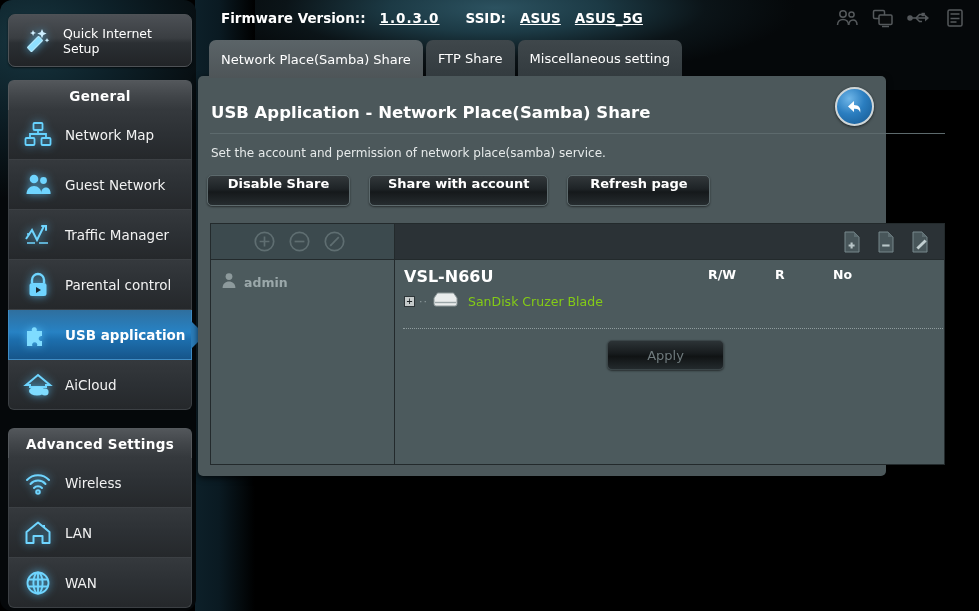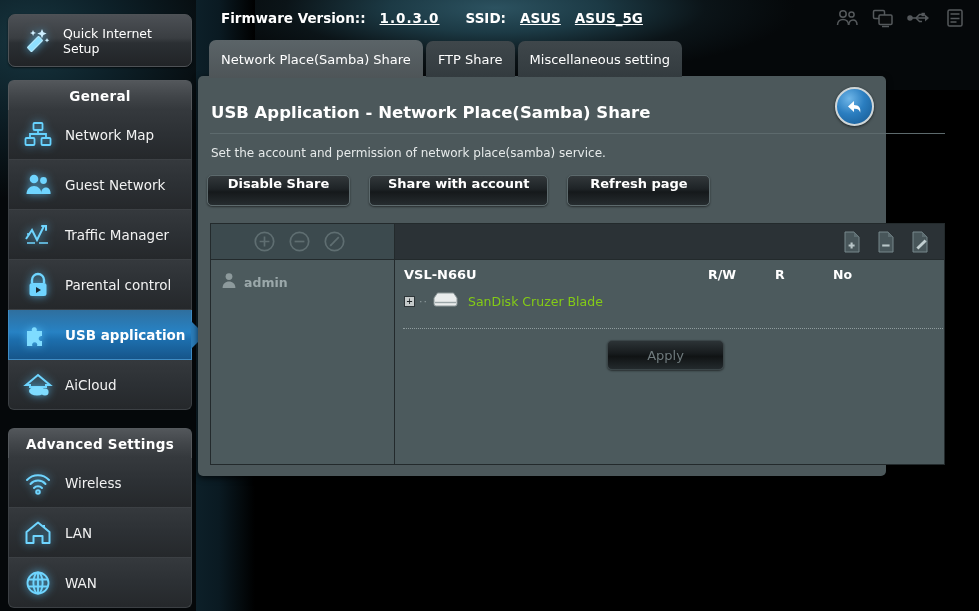--- a/index.html
+++ b/index.html
@@ -23,20 +23,21 @@
     position:absolute; left:195px; top:0; width:60px; height:611px;
     background: linear-gradient(90deg,#0d2029 0%, #0a1a22 40%, #000 100%);
   }
 
   
   #sidebar {
     position:absolute; left:0; top:0; width:196px; height:611px;
     background:
       radial-gradient(ellipse 200px 160px at 30px 40px, #17353f 0%, #0d2028 45%, #05080a 100%),
       #05080a;
+    border-radius: 12px;
   }
   .qis {
     position:absolute; left:8px; top:14px; width:184px; height:53px;
     border-radius:7px; border:1px solid #4e5256;
     background: linear-gradient(180deg,#4c5055 0%, #3a3e42 45%, #2b2f33 55%, #212427 100%);
     display:flex; align-items:center; gap:8px; padding-left:12px;
     box-shadow: 0 1px 2px rgba(0,0,0,.6);
   }
   .qis-label { color:#fff; font-size:12.5px; line-height:15px; font-weight:400; }
 
@@ -72,21 +73,21 @@
   
   #header { position:absolute; left:195px; top:0; width:784px; height:36px;
             display:flex; align-items:center; gap:14px; padding-left:26px; }
   #header .h-txt { color:#fff; font-size:13.5px; font-weight:bold; }
   #header .h-val { color:#fff; font-size:13.5px; font-weight:bold; text-decoration:underline; letter-spacing:1px;}
   #header .h-ssid { color:#fff; font-size:13.5px; font-weight:bold; text-decoration:underline;}
   .top-icons { position:absolute; right:12px; top:6px; display:flex; gap:12px; align-items:center;}
   .top-icons .ti { width:24px;height:24px; display:flex;align-items:center;justify-content:center; cursor:pointer;}
 
   
-  #tabs { position:absolute; left:209px; top:40px; display:flex; align-items:center; gap:3px; z-index:5;}
+  #tabs { position:absolute; left:209px; top:40px; display:flex; align-items:flex-start; gap:3px; z-index:5;}
   .tab {
     height:36px; padding:0 12px; border-radius:7px 7px 0 0;
     display:flex; align-items:center; color:#fff; font-size:13px;
     background: linear-gradient(180deg,#3f474b 0%, #333b3f 100%);
     cursor:pointer; white-space:nowrap;
   }
   .tab.active { background: linear-gradient(180deg,#5b6468 0%, #4e5558 100%); height:38px; }
 
   
   #content {
@@ -132,21 +133,21 @@
     display:flex; align-items:center; justify-content:flex-end; gap:14px; padding-right:14px;
   }
   .circ-ic { width:23px;height:23px; cursor:pointer; }
   .doc-ic { width:20px;height:22px; cursor:pointer; }
   .sb-body-l { flex:1; background:#4c5a5d; padding-top:9px; }
   .sb-body-r { flex:1; background:#4c5a5d; position:relative; }
   .user-row { height:26px; display:flex; align-items:center; gap:7px; padding-left:10px; cursor:pointer;}
   .user-row .un { color:#9ba8aa; font-size:12.5px; font-weight:bold;}
 
   .hdr-row { position:absolute; left:0; top:7px; width:100%; height:22px; }
-  .hdr-row .dev { position:absolute; left:9px; top:0; color:#fff; font-size:13px; font-weight:bold;text-align:right;}
+  .hdr-row .dev { position:absolute; left:9px; top:0; color:#fff; font-size:16px; font-weight:bold;text-align:right;}
   .perm { position:absolute; top:0; color:#fff; font-size:12.5px; font-weight:bold;}
   .p-rw { left:313px; } .p-r { left:380px; } .p-no { left:438px; }
 
   .disk-row { position:absolute; left:9px; top:31px; display:flex; align-items:center; gap:4px;}
   .expander {
     width:11px;height:11px; border:1px solid #2d3538; background:#c6cbcb;
     display:flex;align-items:center;justify-content:center;
     font-size:10px; line-height:9px; color:#1b2123; font-family:"DejaVu Sans Mono",monospace;
     cursor:pointer;
   }

